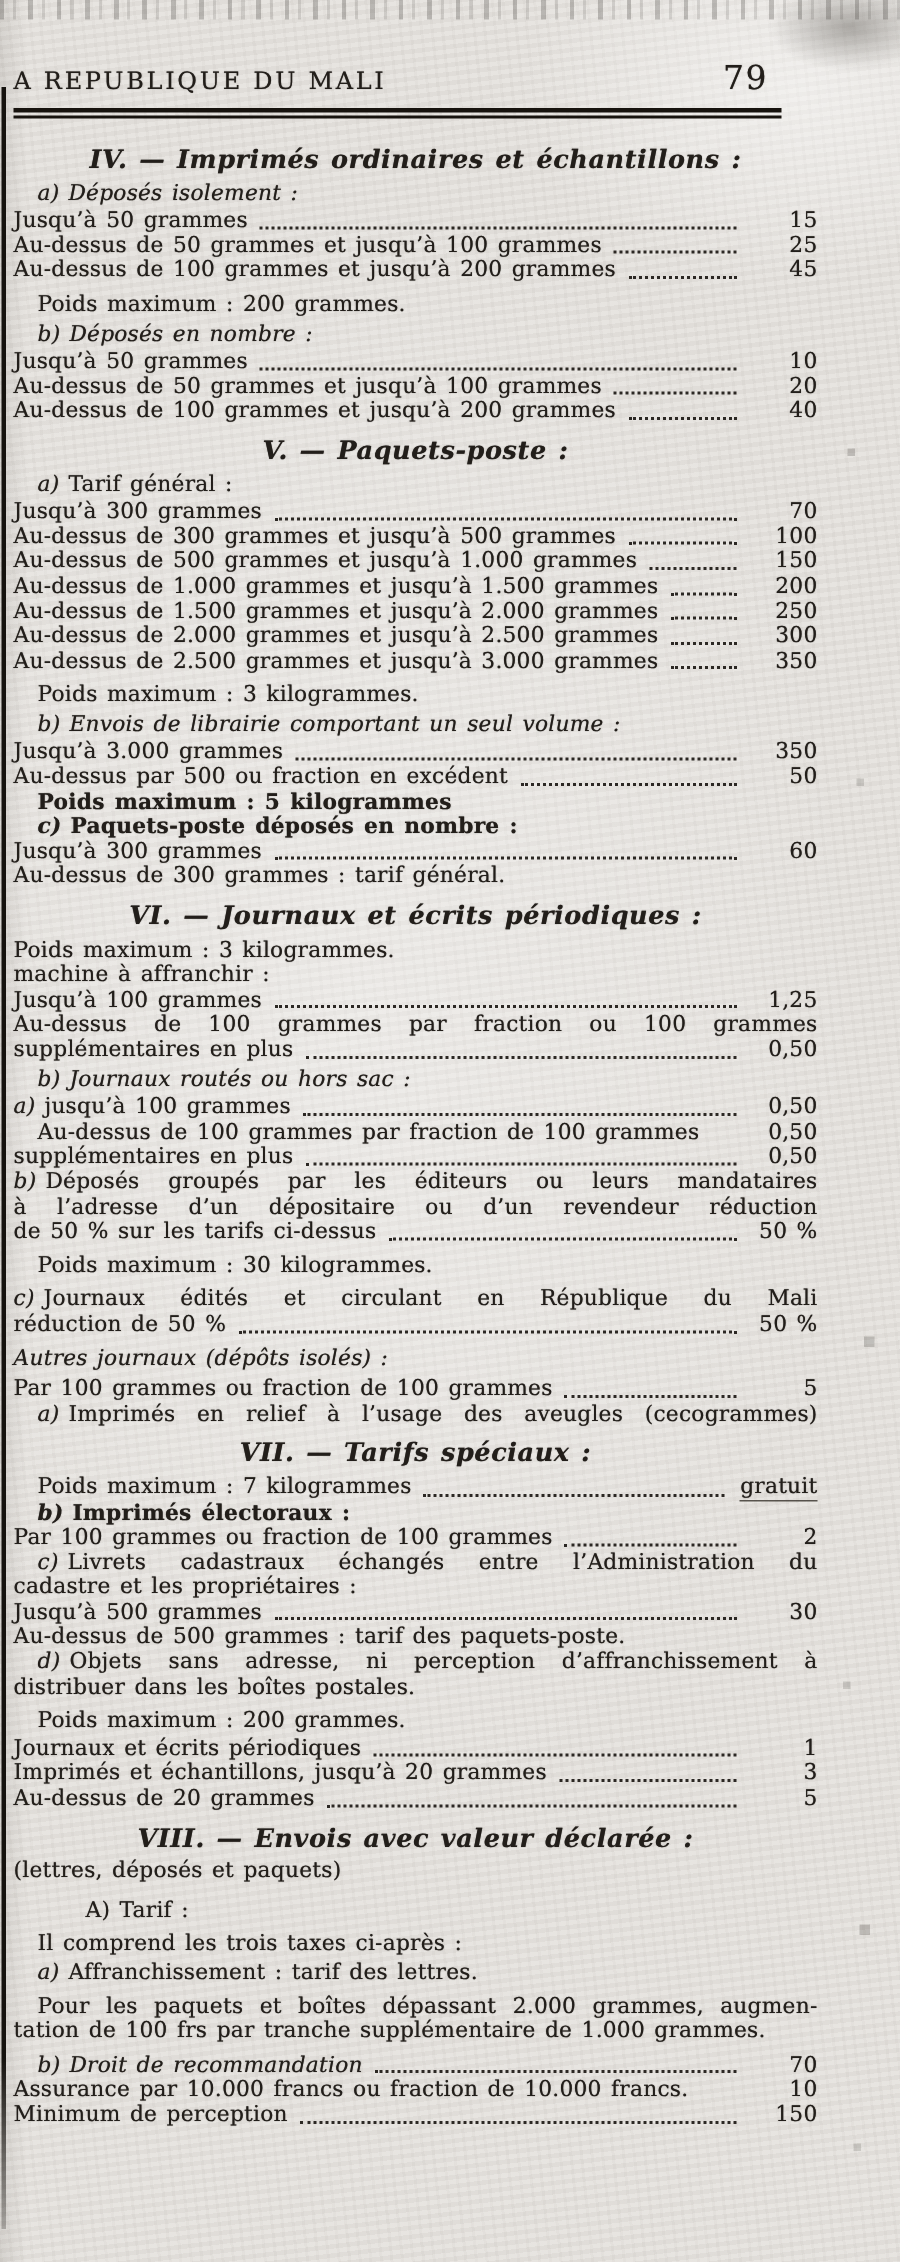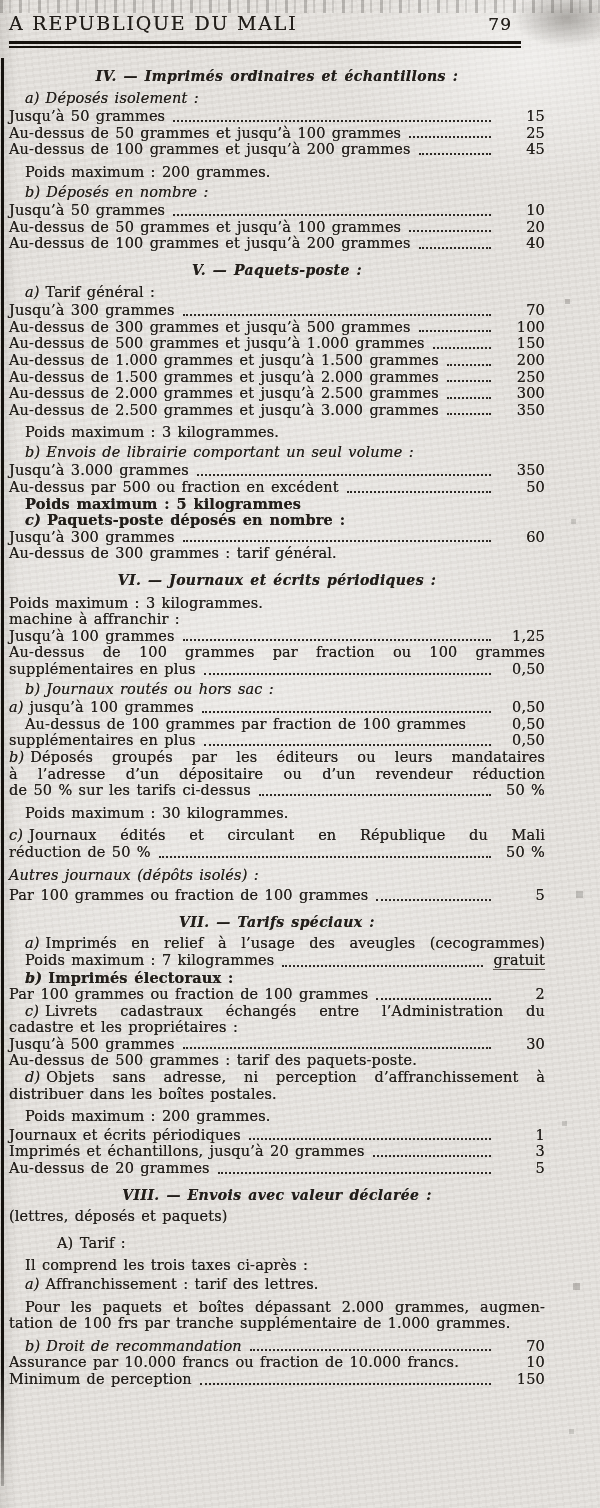--- a/index.html
+++ b/index.html
@@ -35,26 +35,26 @@
       563px 1122px 0 1px rgba(40,38,34,.16),
       575px 1285px 0 2px rgba(40,38,34,.22),
       570px 1430px 0 1px rgba(40,38,34,.15);
   }
   .left-rule{
     position:absolute;left:1px;top:58px;width:3px;height:1428px;
     background:linear-gradient(180deg,#15120e 0 92%, rgba(21,18,14,.25));
   }
   .inner{position:relative;padding:12px 55px 0 9px;}
   .masthead{display:flex;justify-content:space-between;align-items:baseline;width:503px;}
-  .masthead .title{font-size:19px;letter-spacing:1.8px;white-space:nowrap;}
-  .masthead .pageno{font-size:17px;letter-spacing:1px;}
+  .masthead .title{font-size:16px;letter-spacing:1.8px;white-space:nowrap;}
+  .masthead .pageno{font-size:22px;letter-spacing:1px;margin-top:28px;}
   .double-rule{width:512px;height:2px;margin-top:7px;border-top:3px solid #17130e;border-bottom:2px solid #17130e;}
   .content{padding-top:20px;font-size:14.5px;line-height:16.6px;word-spacing:1.5px;letter-spacing:.15px;}
   .ln{min-height:16.6px;}
-  .t-h{text-align:center;font-style:italic;font-weight:bold;margin:10px 0 5px;font-size:14px;letter-spacing:.4px;}
+  .t-h{text-align:center;font-style:italic;font-weight:bold;margin:10px 0 5px;font-size:17px;letter-spacing:.4px;}
   .t-h.first{margin-top:0;}
   .t-c{text-align:left;margin:4px 0 4px;}
   .t-s{margin:3px 0 2px;}
   .t-n{margin:3px 0 2px;}
   .tight{margin:0 !important;font-weight:bold;}
   .ind1{padding-left:16px;}
   .ind2{padding-left:48px;}
   .gap-s{margin-top:2px;}
   .gap-m{margin-top:6px;}
   .gap-l{margin-top:10px;}
@@ -219,22 +219,22 @@
           <span class="label">réduction de 50 %</span>
           <span class="leader"></span>
           <span class="value">50 %</span>
         </div>
         <div class="ln t-c gap-m"><span class="it">Autres journaux (dépôts isolés) :</span></div>
         <div class="ln t-r row">
           <span class="label">Par 100 grammes ou fraction de 100 grammes</span>
           <span class="leader"></span>
           <span class="value">5</span>
         </div>
+        <div class="ln t-p ind1 just"><i class="lead">a)</i><span class="">Imprimés en relief à l’usage des aveugles (cecogrammes)</span></div>
         <div class="ln t-h"><span class="">VII. — Tarifs spéciaux :</span></div>
-        <div class="ln t-p ind1 just"><i class="lead">a)</i><span class="">Imprimés en relief à l’usage des aveugles (cecogrammes)</span></div>
         <div class="ln t-r ind1 row">
           <span class="label">Poids maximum : 7 kilogrammes</span>
           <span class="leader"></span>
           <span class="value u">gratuit</span>
         </div>
         <div class="ln t-s ind1 tight"><i class="lead">b)</i><span class="">Imprimés électoraux :</span></div>
         <div class="ln t-r row">
           <span class="label">Par 100 grammes ou fraction de 100 grammes</span>
           <span class="leader"></span>
           <span class="value">2</span>

